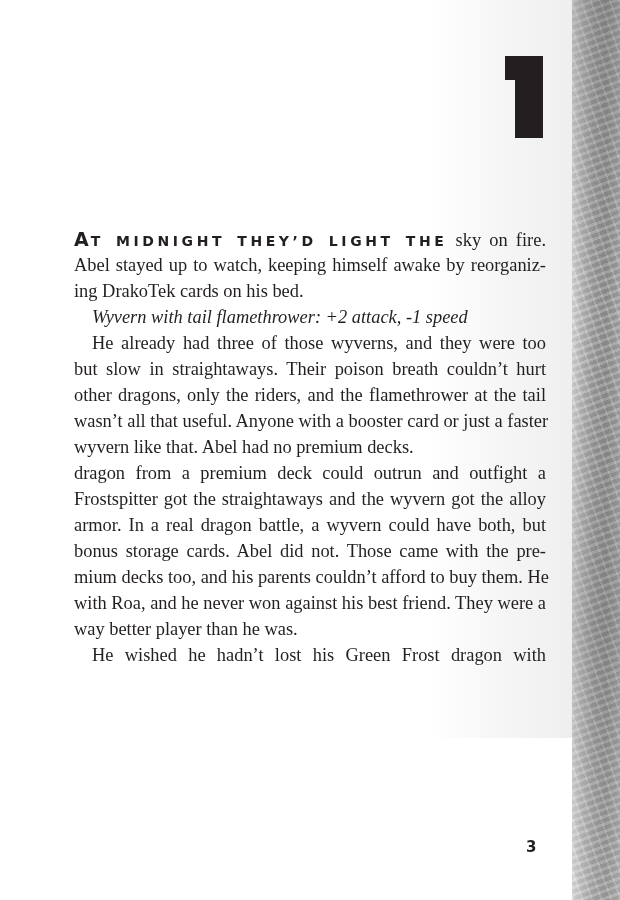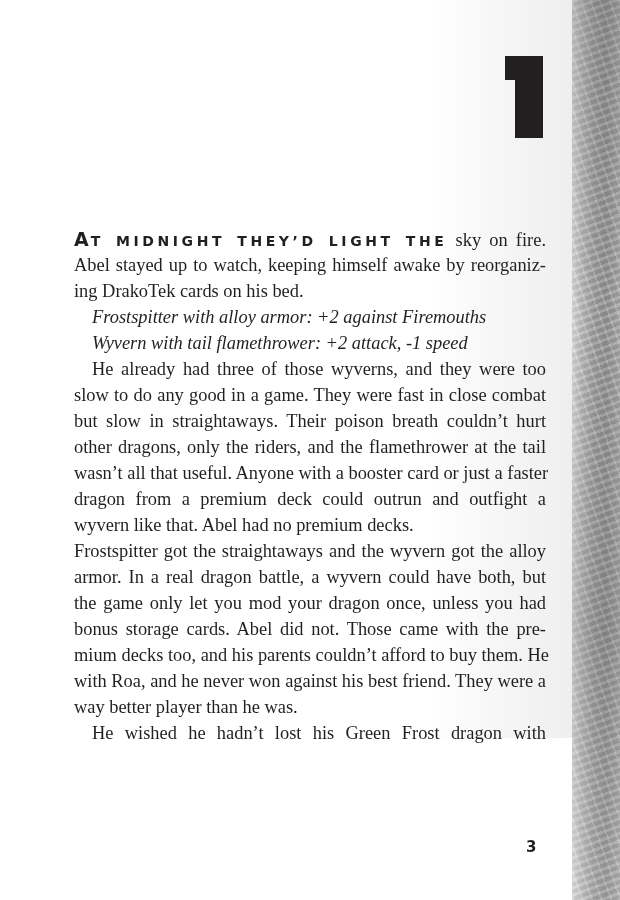--- a/index.html
+++ b/index.html
@@ -66,37 +66,34 @@
     <div class="flag"></div>
     <span class="label">1</span>
   </div>
 
   <div class="text">
     <p>
       <span class="line"><span class="smallcaps"><span class="big">A</span><span>t midnight they’d light the</span></span><span> sky on fire.</span></span>
       <span class="line">Abel stayed up to watch, keeping himself awake by reorganiz-</span>
       <span class="line last">ing DrakoTek cards on his bed.</span>
     </p>
-    <p class="it">Frostspitter with alloy armor: +2 against Firemouths</p>
     <p class="it">Wyvern with tail flamethrower: +2 attack, -1 speed</p>
 
     <p>
       <span class="line ind">He already had three of those wyverns, and they were too</span>
-      <span class="line">slow to do any good in a game. They were fast in close combat</span>
       <span class="line">but slow in straightaways. Their poison breath couldn’t hurt</span>
       <span class="line">other dragons, only the riders, and the flamethrower at the tail</span>
       <span class="line">wasn’t all that useful. Anyone with a booster card or just a faster</span>
+      <span class="line last">wyvern like that. Abel had no premium decks.</span>
       <span class="line">dragon from a premium deck could outrun and outfight a</span>
-      <span class="line last">wyvern like that. Abel had no premium decks.</span>
     </p>
 
     <p>
       <span class="line">Frostspitter got the straightaways and the wyvern got the alloy</span>
       <span class="line">armor. In a real dragon battle, a wyvern could have both, but</span>
-      <span class="line">the game only let you mod your dragon once, unless you had</span>
       <span class="line">bonus storage cards. Abel did not. Those came with the pre-</span>
       <span class="line">mium decks too, and his parents couldn’t afford to buy them. He</span>
       <span class="line">with Roa, and he never won against his best friend. They were a</span>
       <span class="line last">way better player than he was.</span>
     </p>
 
     <p>
       <span class="line ind" style="text-align-last: justify;">He wished he hadn’t lost his Green Frost dragon with</span>
     </p>
   </div>

